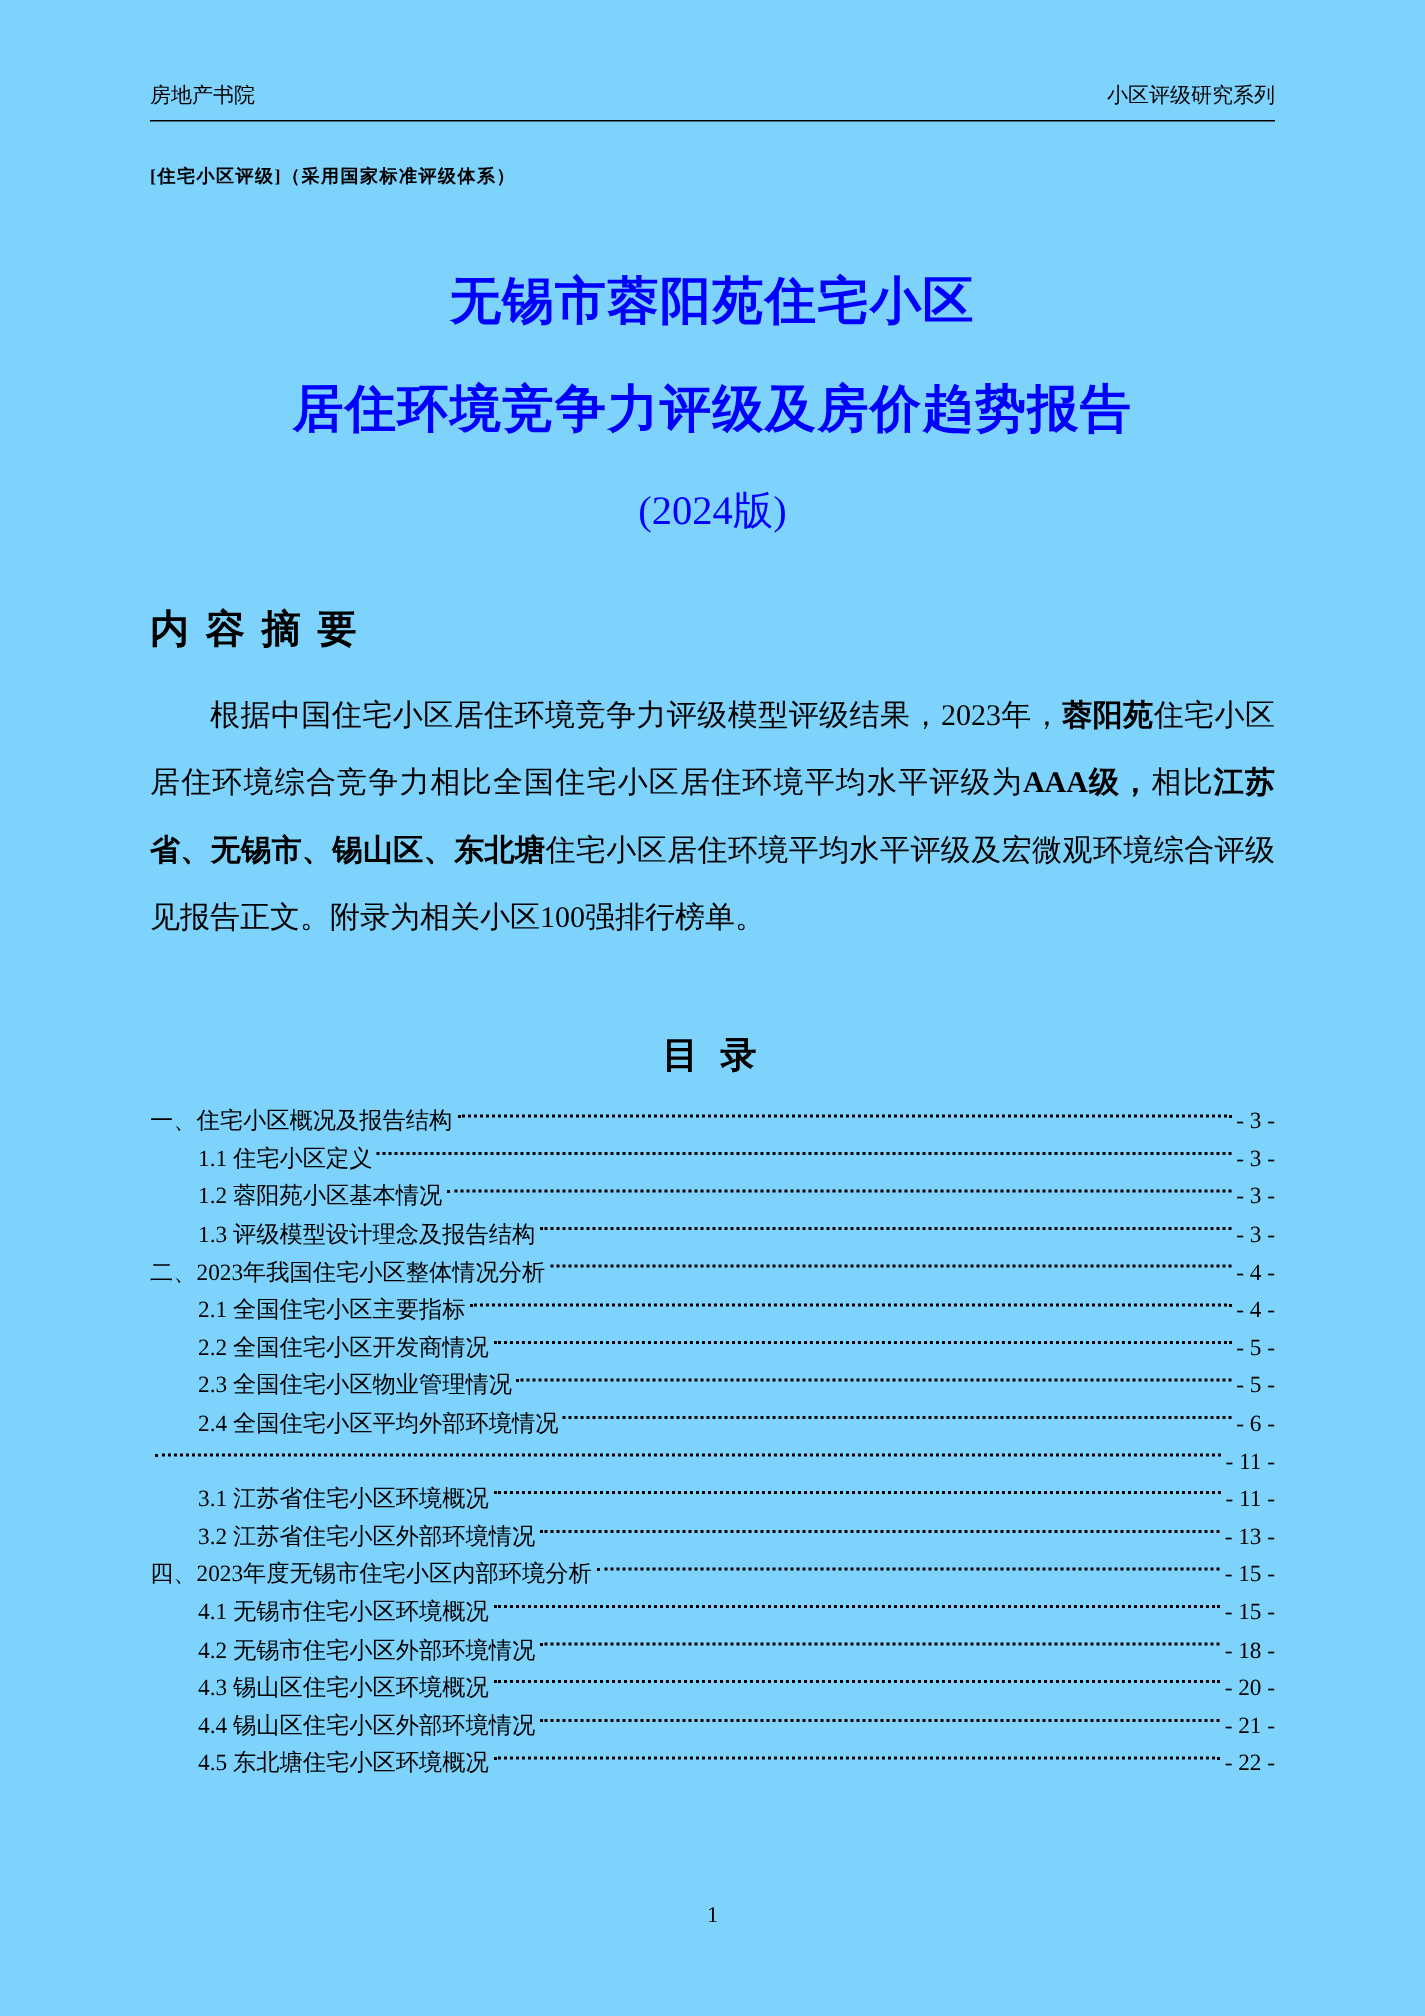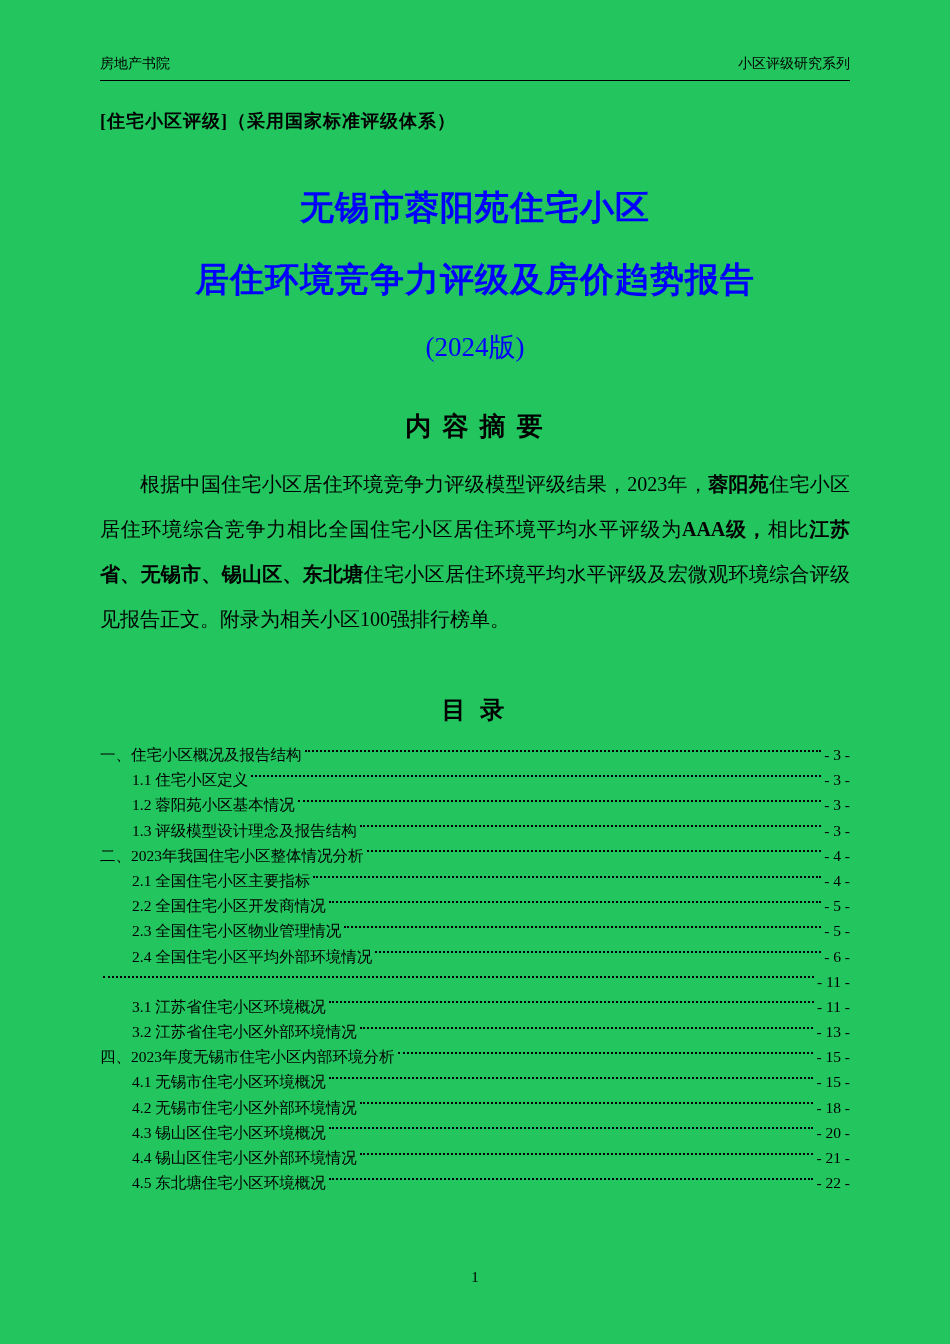--- a/index.html
+++ b/index.html
@@ -6,39 +6,39 @@
   html, body { background: #ffffff; }
   body {
     font-family: "Liberation Serif", "DejaVu Serif", serif;
     color: #000000;
   }
   .page {
     position: relative;
     width: 950px;
     height: 1344px;
     margin: 0 auto;
-    background: #22c55e;
+    background: #7dd3fc;
     overflow: hidden;
   }
   .content {
     padding: 55px 100px 0 100px;
   }
   
   .doc-header {
     display: flex;
     justify-content: space-between;
     align-items: flex-end;
     font-size: 14px;
     padding-bottom: 7px;
     border-bottom: 1px solid #000000;
   }
   
   .tag-line {
     margin-top: 28px;
-    font-size: 18px;
+    font-size: 12px;
     font-weight: bold;
     letter-spacing: 1px;
   }
   
   .title-block { text-align: center; }
   .title-line1 {
     margin-top: 52px;
     font-size: 34px;
     font-weight: bold;
     color: #0000ff;
@@ -53,21 +53,21 @@
   }
   .title-line3 {
     margin-top: 26px;
     font-size: 27px;
     font-weight: normal;
     color: #0000ff;
   }
   
   .summary-heading {
     margin-top: 44px;
-    text-align: center;
+    text-align: left;
     font-size: 26px;
     font-weight: bold;
     font-family: "Liberation Sans", "DejaVu Sans", sans-serif;
     letter-spacing: 2px;
   }
   .summary-paragraph {
     margin-top: 18px;
     font-size: 20px;
     line-height: 45px;
     text-align: justify;

